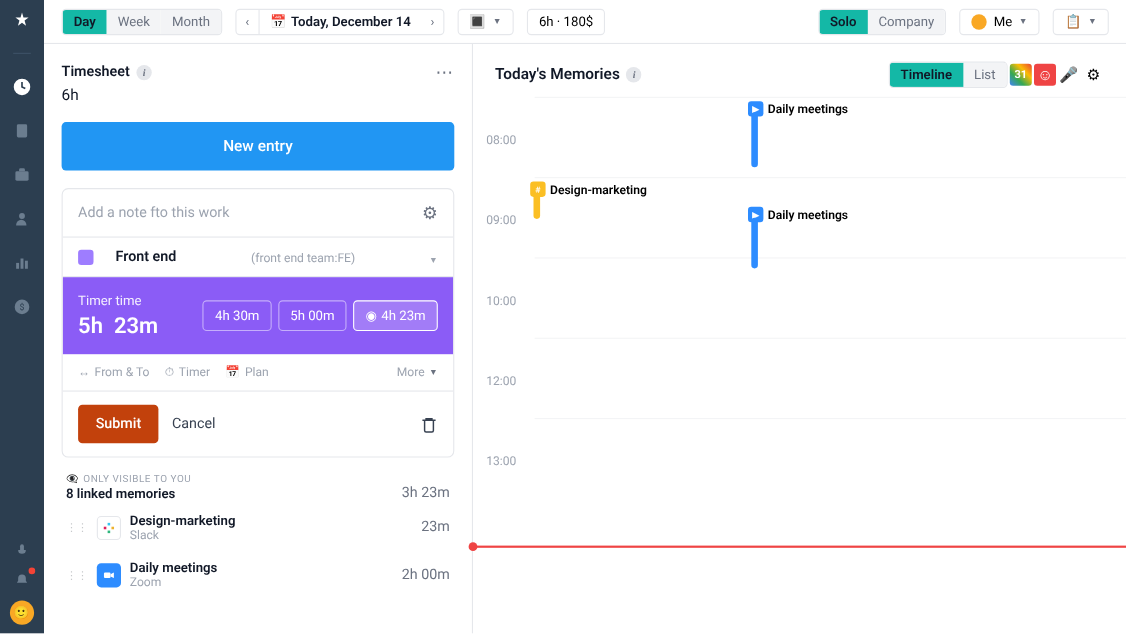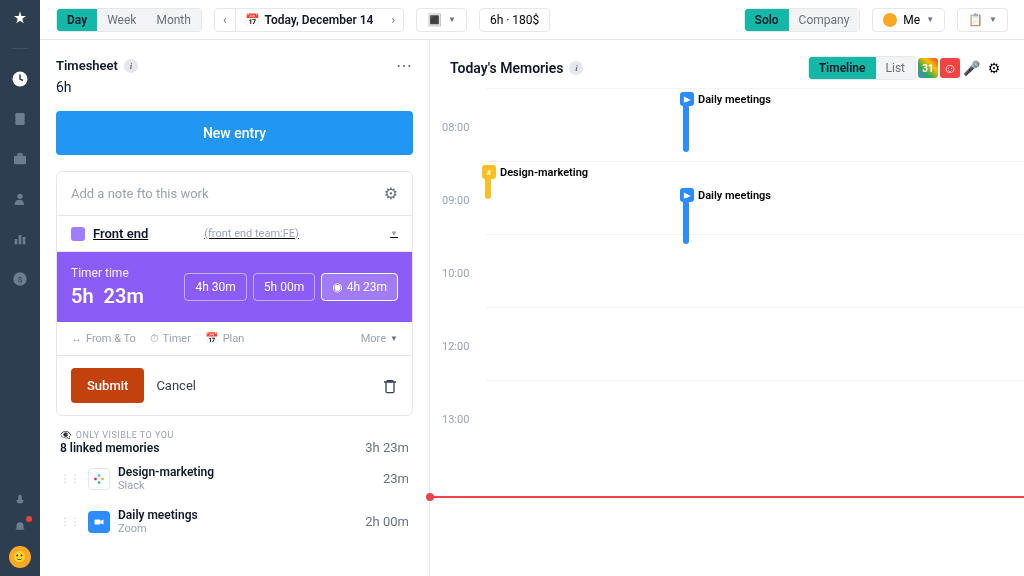--- a/index.html
+++ b/index.html
@@ -37,21 +37,21 @@
 .more-dots { color: #6b7280; cursor: pointer; font-size: 16px; letter-spacing: 1px; }
 
 .new-entry-btn { width: 100%; background: #2196f3; color: #fff; border: none; border-radius: 4px; padding: 14px; font-size: 14px; font-weight: 500; cursor: pointer; margin-bottom: 16px; }
 
 .entry-card { border: 1px solid #e5e7eb; border-radius: 6px; overflow: hidden; }
 .note-row { display: flex; align-items: center; padding: 12px 14px; border-bottom: 1px solid #e5e7eb; }
 .note-input { flex: 1; border: none; outline: none; font-size: 13px; color: #111827; }
 .note-input::placeholder { color: #9ca3af; }
 .gear { color: #6b7280; cursor: pointer; }
 
-.project-row { display: flex; align-items: center; padding: 10px 14px; gap: 8px; border-bottom: 1px solid #e5e7eb; text-decoration: underline; }
+.project-row { display: flex; align-items: flex-end; padding: 10px 14px; gap: 20px; border-bottom: 1px solid #e5e7eb; }
 .proj-color { width: 14px; height: 14px; border-radius: 3px; background: #9e7dff; }
 .proj-name { font-size: 13px; font-weight: 600; color: #111827; }
 .proj-meta { font-size: 11px; color: #9ca3af; margin-left: 48px; }
 .chev-down { margin-left: auto; color: #9ca3af; font-size: 8px; }
 
 .logged-block { background: #8b5cf6; color: #fff; padding: 14px; display: flex; align-items: center; justify-content: space-between; gap: 12px; }
 .logged-left { display: flex; flex-direction: column; gap: 4px; }
 .logged-label { font-size: 12px; opacity: 0.9; }
 .logged-time { font-size: 20px; font-weight: 600; display: flex; gap: 10px; }
 .time-chips { display: flex; gap: 6px; }

